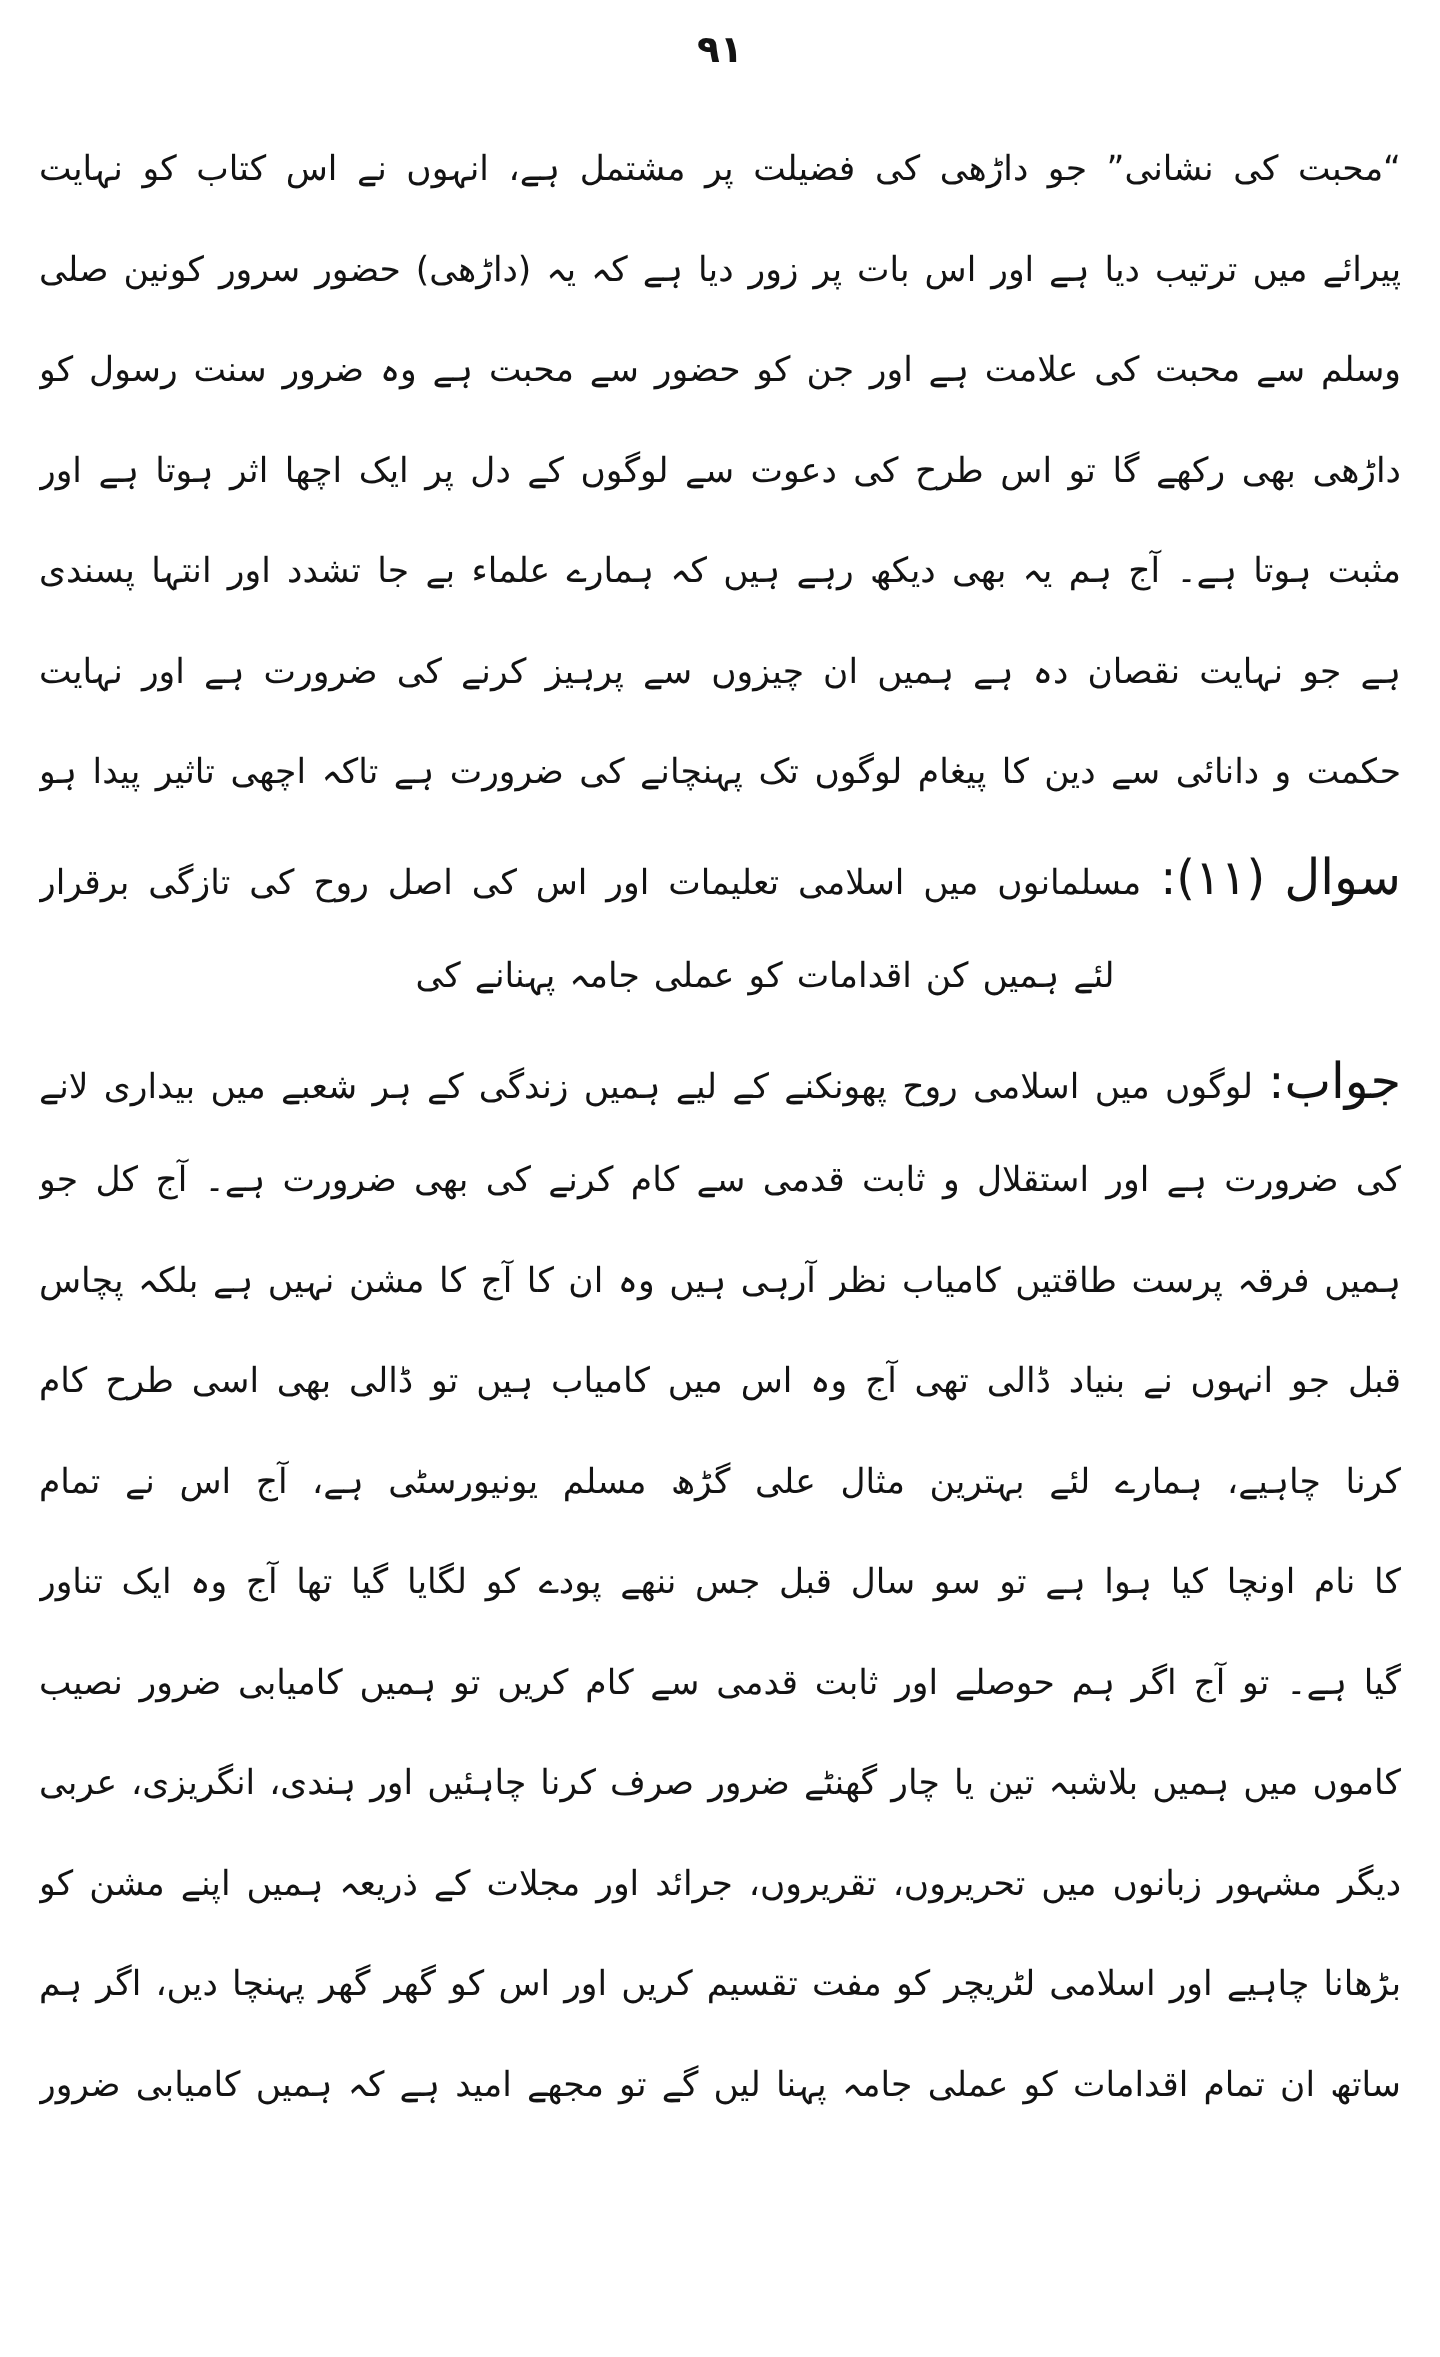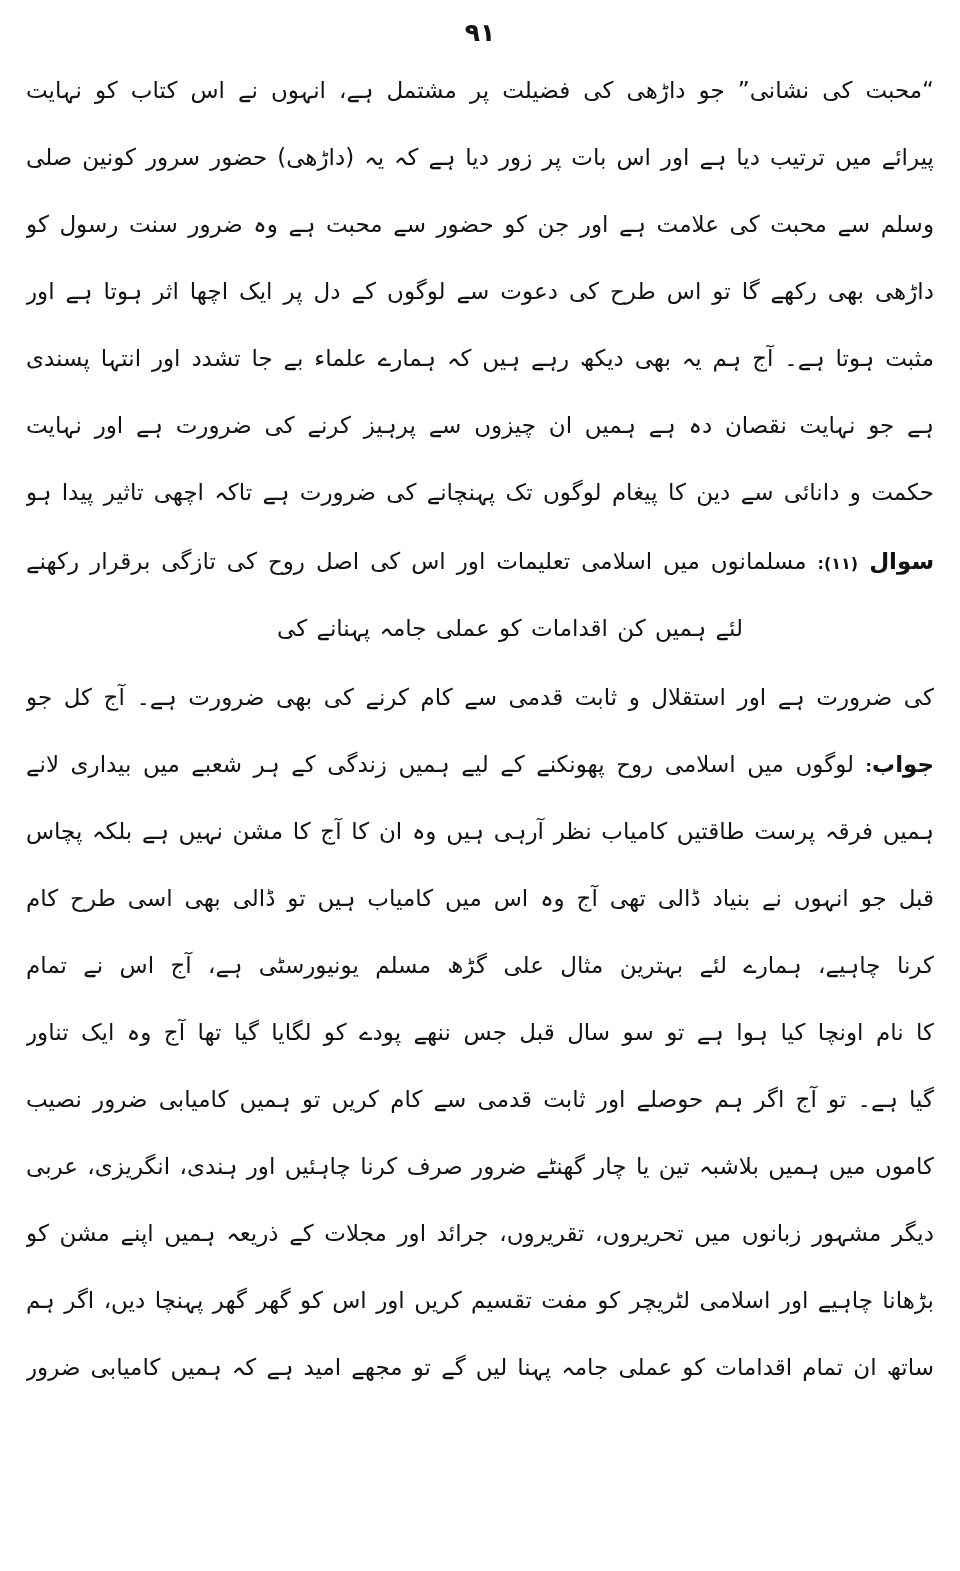--- a/index.html
+++ b/index.html
@@ -16,47 +16,47 @@
     color: #131313;
     direction: rtl;
     padding: 16px 26px 24px 26px;
     font-family: "DejaVu Sans", sans-serif;
   }
   .page-number {
     text-align: center;
     font-size: 25px;
     font-weight: bold;
     line-height: 34px;
-    margin-bottom: 7px;
+    margin-bottom: 30px;
   }
   .para {
     margin: 0;
   }
   .line {
     font-size: 23px;
     line-height: 67px;
     height: 67px;
     overflow: hidden;
     text-align: justify;
     text-align-last: justify;
     word-spacing: 2px;
   }
   .line.indent {
     padding: 0 150px 0 210px;
     text-align: center;
     text-align-last: center;
   }
   .lead {
-    font-size: 23px;
-    font-weight: bold;
+    font-size: 33px;
+    font-weight: normal;
     letter-spacing: 1px;
   }
   .lead-num {
-    font-size: 16px;
-    font-weight: bold;
+    font-size: 32px;
+    font-weight: normal;
   }
   .q-block {
     margin-top: 2px;
   }
 </style>
 </head>
 <body>
 
 <div class="page">
 
@@ -75,25 +75,25 @@
   <div class="para q-block">
     <div class="line">
       <span class="lead">سوال</span>
       <span class="lead-num">(۱۱):</span>
       <span>مسلمانوں میں اسلامی تعلیمات اور اس کی اصل روح کی تازگی برقرار رکھنے کے</span>
     </div>
     <div class="line indent">لئے ہمیں کن اقدامات کو عملی جامہ پہنانے کی ضرورت ہے؟</div>
   </div>
 
   <div class="para q-block">
-    <div class="line">کی ضرورت ہے اور استقلال و ثابت قدمی سے کام کرنے کی بھی ضرورت ہے۔ آج کل جو</div>
     <div class="line">
       <span class="lead">جواب</span><span class="lead-num">:</span>
       <span>لوگوں میں اسلامی روح پھونکنے کے لیے ہمیں زندگی کے ہر شعبے میں بیداری لانے</span>
     </div>
+    <div class="line">کی ضرورت ہے اور استقلال و ثابت قدمی سے کام کرنے کی بھی ضرورت ہے۔ آج کل جو</div>
     <div class="line">ہمیں فرقہ پرست طاقتیں کامیاب نظر آرہی ہیں وہ ان کا آج کا مشن نہیں ہے بلکہ پچاس سال</div>
     <div class="line">قبل جو انہوں نے بنیاد ڈالی تھی آج وہ اس میں کامیاب ہیں تو ڈالی بھی اسی طرح کام</div>
     <div class="line">کرنا چاہیے، ہمارے لئے بہترین مثال علی گڑھ مسلم یونیورسٹی ہے، آج اس نے تمام مسلمانوں</div>
     <div class="line">کا نام اونچا کیا ہوا ہے تو سو سال قبل جس ننھے پودے کو لگایا گیا تھا آج وہ ایک تناور درخت بن</div>
     <div class="line">گیا ہے۔ تو آج اگر ہم حوصلے اور ثابت قدمی سے کام کریں تو ہمیں کامیابی ضرور نصیب ہوگی،</div>
     <div class="line">کاموں میں ہمیں بلاشبہ تین یا چار گھنٹے ضرور صرف کرنا چاہئیں اور ہندی، انگریزی، عربی اور</div>
     <div class="line">دیگر مشہور زبانوں میں تحریروں، تقریروں، جرائد اور مجلات کے ذریعہ ہمیں اپنے مشن کو آگے</div>
     <div class="line">بڑھانا چاہیے اور اسلامی لٹریچر کو مفت تقسیم کریں اور اس کو گھر گھر پہنچا دیں، اگر ہم خلوص کے</div>
     <div class="line">ساتھ ان تمام اقدامات کو عملی جامہ پہنا لیں گے تو مجھے امید ہے کہ ہمیں کامیابی ضرور ملے گی۔</div>
   </div>

